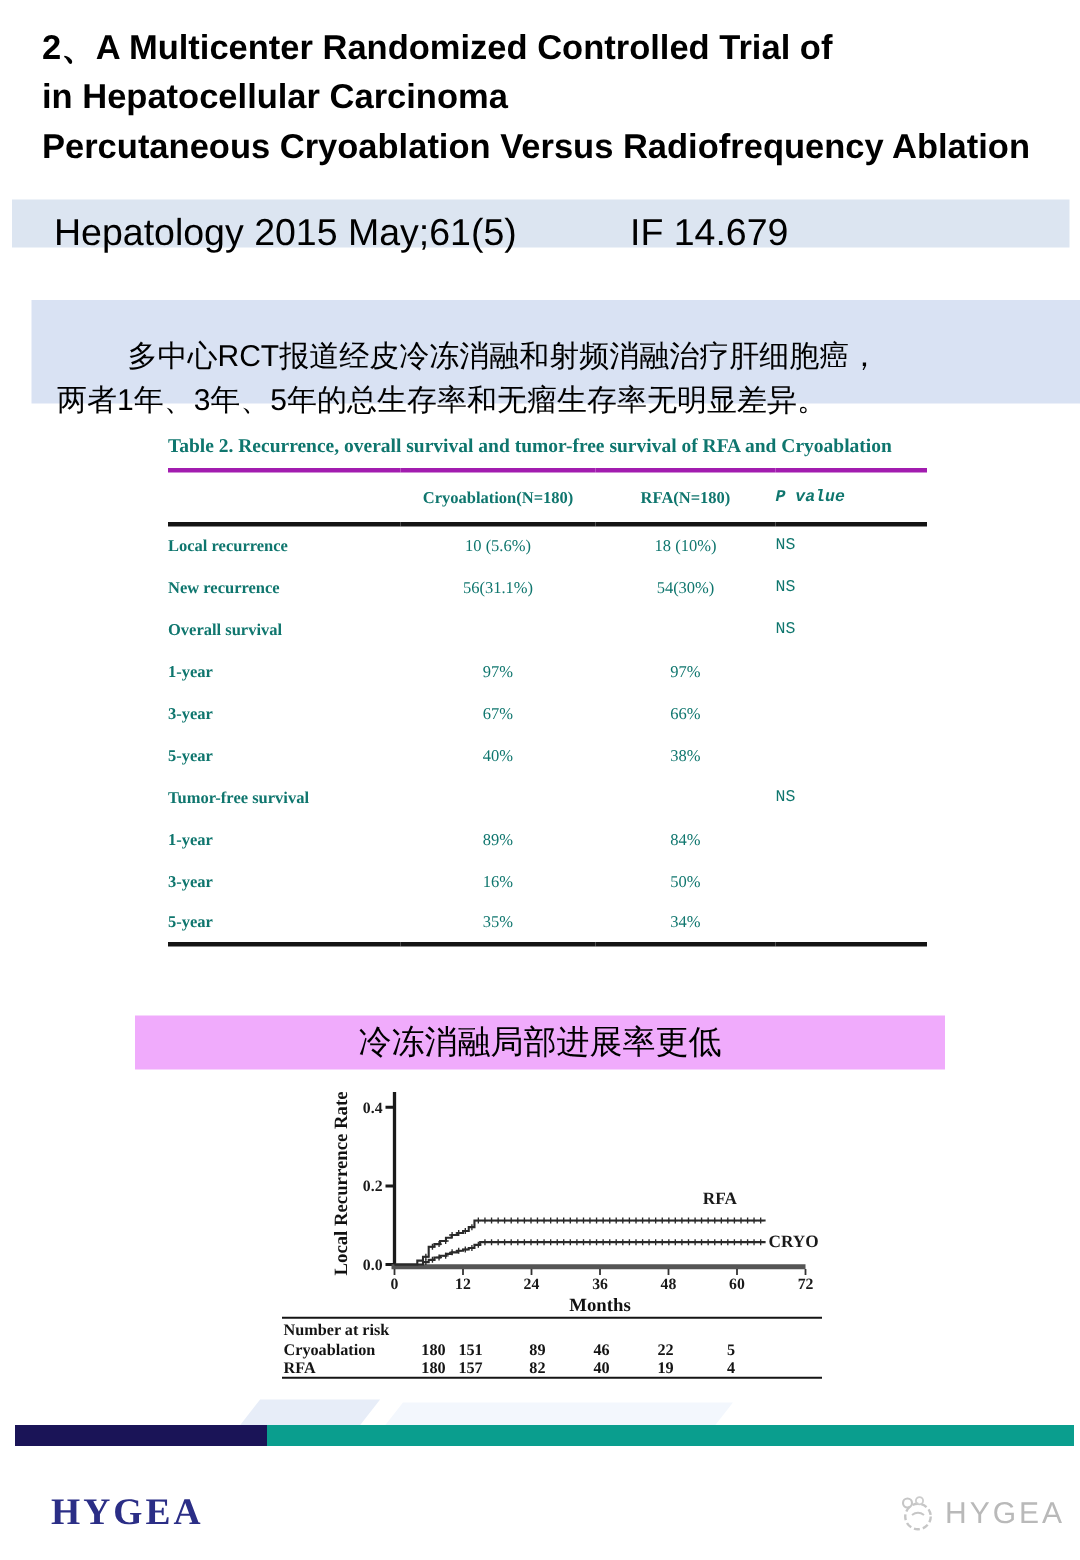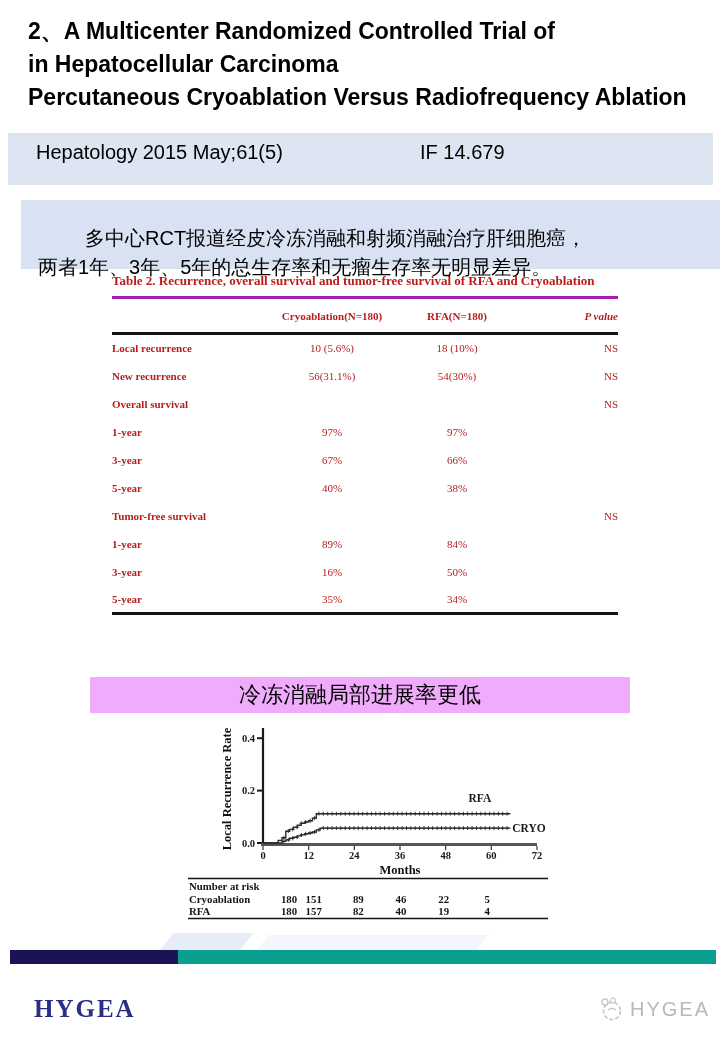--- a/index.html
+++ b/index.html
@@ -2,42 +2,42 @@
 <html><head>
 <meta charset="utf-8">
 <style>
   html,body { margin:0; padding:0; }
   body {
     width:720px; height:1040px; position:relative; background:#ffffff;
     font-family:"Liberation Sans", sans-serif; overflow:hidden; color:#000;
   }
   .title-block { position:absolute; left:28px; top:15px; width:668px;
     font-weight:bold; font-size:23px; line-height:33px; color:#000; }
-  .cite-bar { position:absolute; left:8px; top:133px; width:705px; height:52px;
-    background:#dce5f1; font-size:20px; }
+  .cite-bar { position:absolute; left:8px; top:133px; width:705px; height:32px;
+    background:#dce5f1; font-size:25px; }
   .cite-bar .cit { position:absolute; left:28px; top:8px; }
   .cite-bar .impact { position:absolute; left:412px; top:8px; }
   .summary-box { position:absolute; left:21px; top:200px; width:714px; height:69px;
     background:#d9e2f3; font-size:20px; line-height:29px; padding-top:24px; box-sizing:border-box; }
   .summary-box .l1 { padding-left:64px; }
   .summary-box .l2 { padding-left:17px; }
 
-  .paper-fig { position:absolute; left:95px; top:273px; width:530px;
-    font-family:"Liberation Serif", serif; color:#b91c1c; filter:blur(0.2px); }
+  .paper-fig { position:absolute; left:95px; top:289px; width:530px;
+    font-family:"Liberation Serif", serif; color:#0f766e; filter:blur(0.2px); }
   .paper-fig .ptitle { margin-left:17px; font-weight:bold; font-size:13px; margin-bottom:7px; }
   table.ptab { margin-left:17px; border-collapse:collapse; width:506px;
     border-top:3px solid #a21caf; border-bottom:3px solid #141414; font-size:11px; table-layout:fixed; }
   .ptab thead tr { height:36px; border-bottom:3px solid #141414; }
   .ptab tbody tr { height:28px; }
   .ptab th, .ptab td { padding:0; font-weight:normal; vertical-align:middle; }
   .ptab .c0 { text-align:left; }
   .ptab td.c0 { font-weight:bold; }
   .ptab th.c1, .ptab th.c2 { font-weight:bold; text-align:center; }
   .ptab td.c1, .ptab td.c2 { text-align:center; }
-  .ptab .c3 { text-align:right; }
+  .ptab .c3 { text-align:left;font-family:Liberation Mono, monospace; }
   .ptab th.c3 { font-weight:bold; font-style:italic; }
 
   .caption-bar { position:absolute; left:90px; top:677px; width:540px; height:36px;
     background:#f0abfc; text-align:center; font-size:22px; line-height:36px; }
 
   .chart-wrap { position:absolute; left:180px; top:718px; width:400px; height:207px; filter:blur(0.2px); }
   .chart-wrap svg { display:block; }
   .tick   { font:bold 10.5px "Liberation Serif", serif; fill:#1a1a1a; }
   .axlabel{ font:bold 12.5px "Liberation Serif", serif; fill:#111; }
   .serlabel{ font:bold 11.5px "Liberation Serif", serif; fill:#1a1a1a; }

